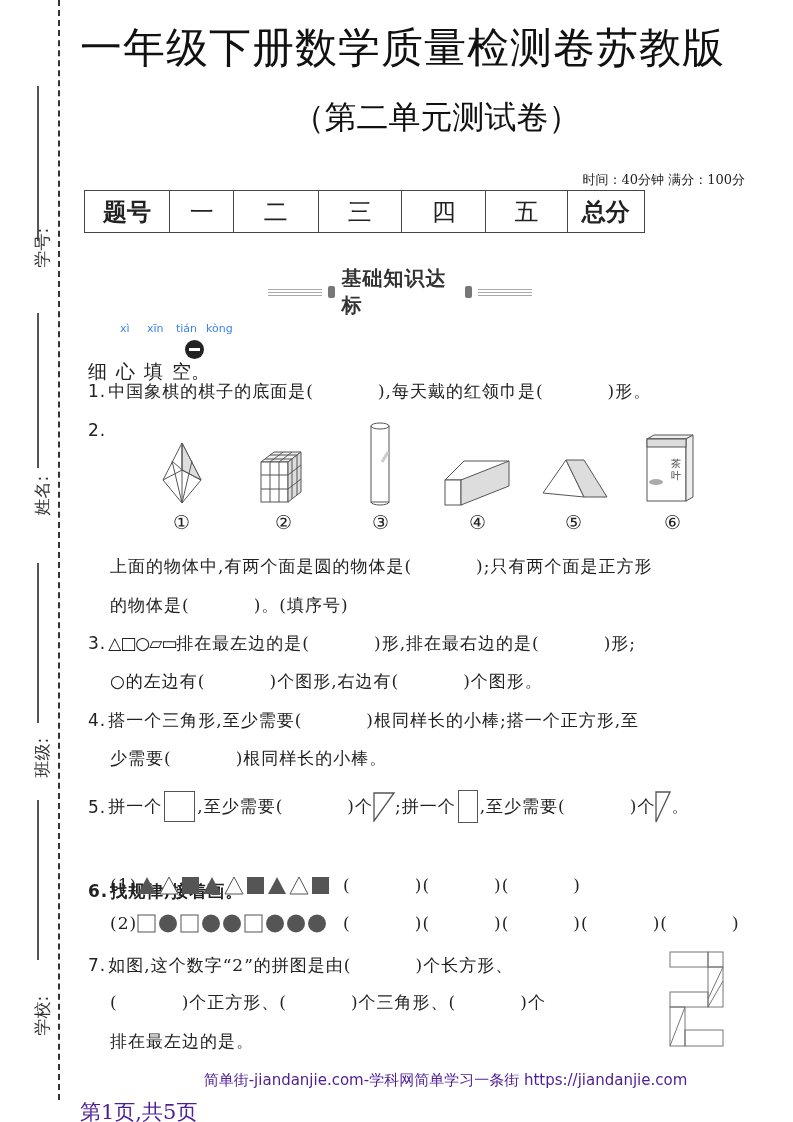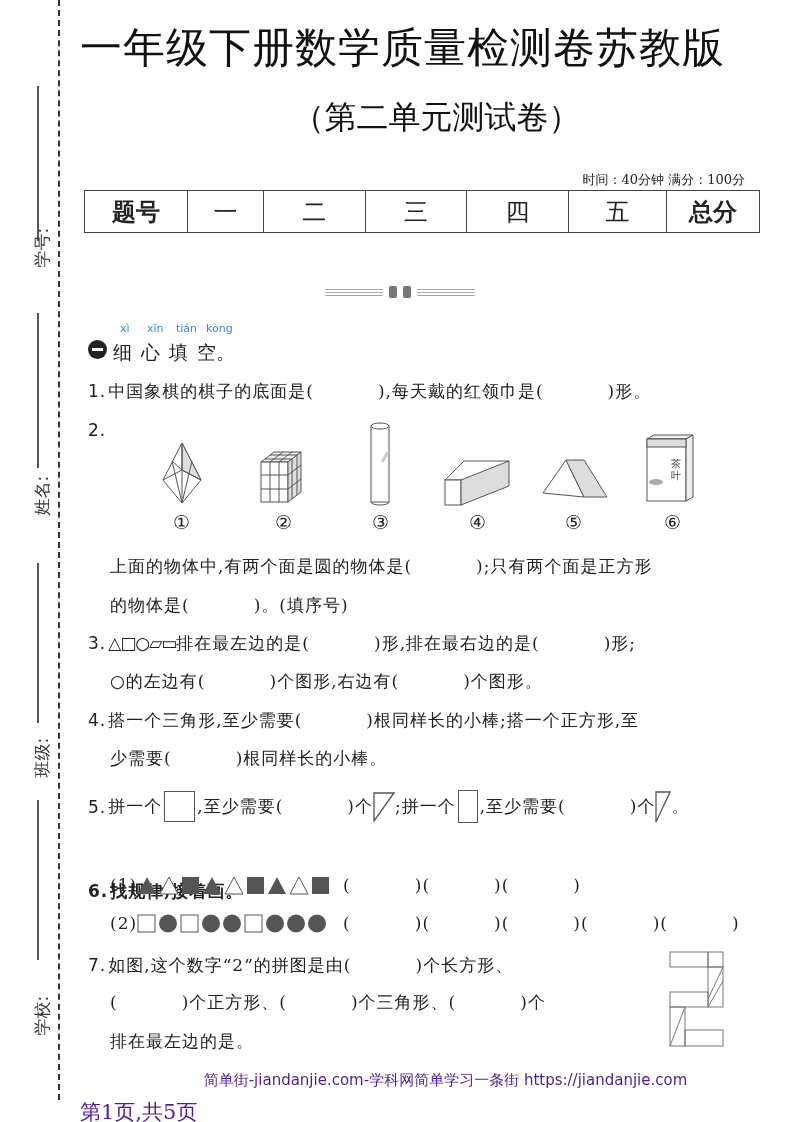--- a/index.html
+++ b/index.html
@@ -8,32 +8,32 @@
 
   
   .dash-line { position:absolute; left:58px; top:0; height:1100px; border-left:2px dashed #333; }
   .side-line { position:absolute; left:37px; width:2px; background:#555; }
   .side-label { position:absolute; left:20px; transform:rotate(-90deg); transform-origin:center; font-family:"DejaVu Sans", sans-serif; font-size:17px; color:#333; white-space:nowrap; width:44px; text-align:center; }
 
   .title { position:absolute; left:80px; width:713px; top:20px; text-align:left; font-family:"DejaVu Serif", serif; font-size:42px; font-weight:normal; letter-spacing:1px; color:#111; }
   .subtitle { position:absolute; left:80px; width:713px; top:96px; text-align:center; font-size:32px; color:#111; }
   .meta { position:absolute; right:48px; top:171px; font-size:13px; color:#222; }
 
-  table.score { position:absolute; left:84px; top:190px; width:676px; border-collapse:collapse; }
+  table.score { position:absolute; left:84px; top:190px; width:561px; border-collapse:collapse; }
   table.score td { border:1.5px solid #444; height:42px; text-align:center; font-size:24px; font-family:"DejaVu Sans", sans-serif; }
   table.score td.hdr { font-weight:bold; }
 
   .banner { position:absolute; left:268px; top:278px; width:264px; height:28px; display:flex; align-items:center; justify-content:center; gap:6px; }
   .banner .rule { width:58px; height:7px; border-top:1px solid #aaa; border-bottom:1px solid #aaa; position:relative; }
   .banner .rule::after { content:""; position:absolute; left:0; right:0; top:2px; border-top:1px solid #aaa; }
   .banner .blk { width:8px; height:12px; background:#777; border-radius:2px; }
   .banner .txt { font-family:"DejaVu Sans", sans-serif; font-weight:bold; font-size:20px; color:#333; letter-spacing:1px; }
 
   .pinyin { position:absolute; top:322px; font-family:"DejaVu Sans", sans-serif; font-size:11px; color:#3b82f6; }
-  .sec-head { position:absolute; left:88px; top:340px; display:flex; align-items:flex-start; font-family:"DejaVu Sans", sans-serif; font-size:19px; color:#222; }
+  .sec-head { position:absolute; left:88px; top:340px; display:flex; align-items:flex-end; font-family:"DejaVu Sans", sans-serif; font-size:19px; color:#222;flex-direction:column; }
   .sec-num { width:19px; height:19px; border-radius:50%; background:#222; position:relative; margin-right:6px; }
   .sec-num::after { content:""; position:absolute; left:4px; right:4px; top:8px; height:3px; background:#fff; }
   .sec-title span { margin-right:9px; }
 
   .q { position:absolute; font-size:17px; color:#222; white-space:nowrap; letter-spacing:1px; }
   .q .num { font-family:"DejaVu Sans", sans-serif; margin-right:2px; }
 
   .shape-fig { position:absolute; }
   .fig-label { position:absolute; font-size:19px; font-family:"DejaVu Serif", serif; }
 
@@ -73,20 +73,21 @@
     <td style="width:101px">四</td>
     <td style="width:97px">五</td>
     <td class="hdr" style="width:92px">总分</td>
   </tr>
 </tbody>
   </table>
 
 <div class="banner">
   <div class="rule"></div>
   <div class="blk"></div>
+  <div class="txt">基础知识达标</div>
   <div class="blk"></div>
   <div class="rule"></div>
 </div>
 
 <div class="pinyin" style="left:120px">xì</div>
 <div class="pinyin" style="left:147px">xīn</div>
 <div class="pinyin" style="left:176px">tián</div>
 <div class="pinyin" style="left:206px">kòng</div>
 
 <div class="sec-head">

